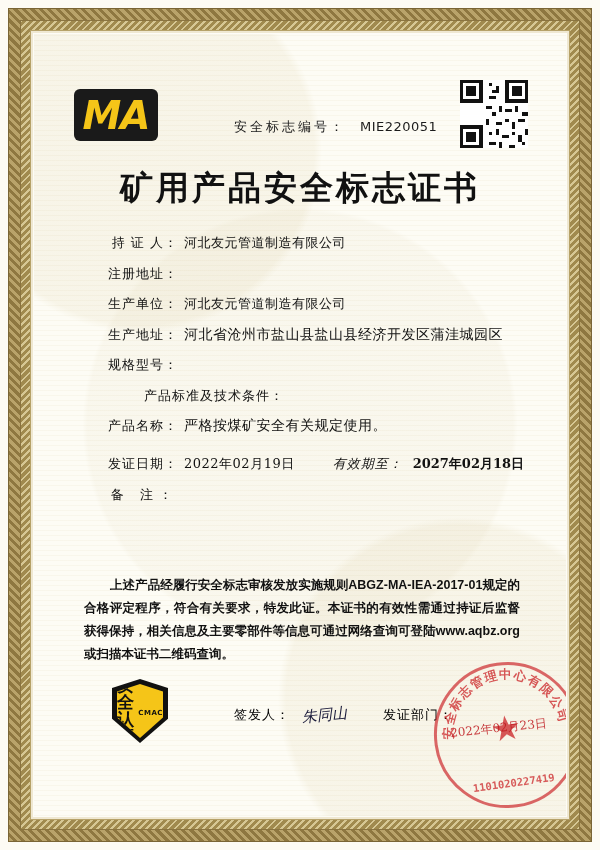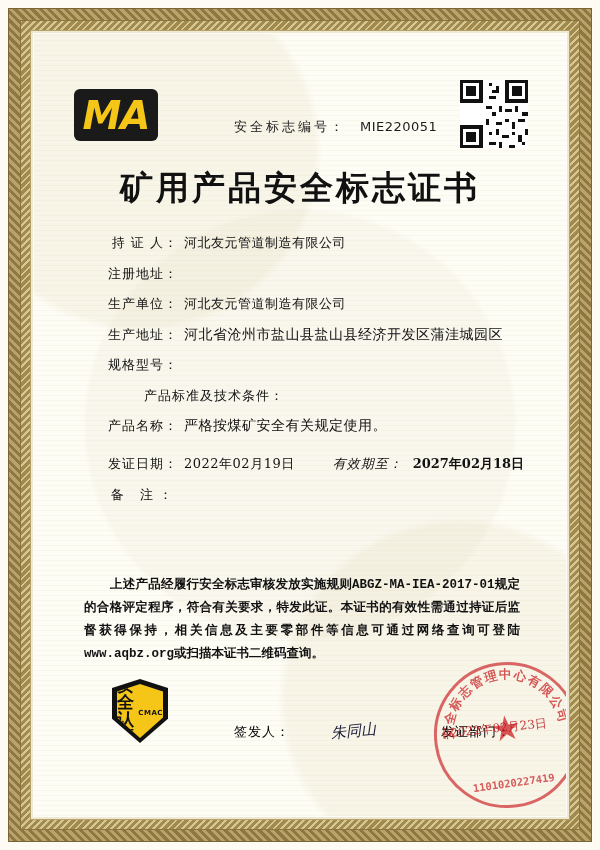--- a/index.html
+++ b/index.html
@@ -123,21 +123,21 @@
     font-style:italic;
   }
   .row.double .val2{
     flex:none;margin-left:10px;font-weight:bold;
     font-family:"DejaVu Serif","Liberation Serif",serif;
   }
   .std-label{width:150px !important;margin-left:48px;}
 
   .paragraph{
     position:absolute;left:50px;right:46px;top:540px;
-    font-family:Liberation Mono, monospace;
+    font-family:Liberation Sans, sans-serif;
     font-size:12.5px;line-height:1.85;color:#111;
     text-align:justify;
     text-indent:26px;
     font-weight:bold;
   }
 
   .cmac{
     position:absolute;left:78px;top:645px;width:56px;height:64px;
   }
   .cmac .shield{
@@ -149,24 +149,23 @@
   .cmac .inner{
     position:absolute;left:5px;top:5px;width:46px;height:54px;
     background:#f5c518;
     clip-path:polygon(50% 0%,100% 14%,100% 62%,50% 100%,0% 62%,0% 14%);
     display:flex;flex-direction:row;align-items:center;justify-content:center;
   }
   .cmac .mark{font-size:17px;font-weight:bold;color:#111;line-height:1;}
   .cmac .name{font-size:7px;font-weight:bold;color:#111;margin-top:3px;letter-spacing:0.5px;}
 
   .sign-row{
-    position:absolute;left:200px;top:688px;right:40px;
-    display:flex;align-items:center;font-size:13px;
-    font-family:"DejaVu Serif","Liberation Serif",serif;
-    gap:29px;
+    position:absolute;left:200px;top:672px;right:40px;
+    display:flex;align-items:flex-start;font-size:13px;
+    font-family:"DejaVu Serif","Liberation Serif",serif;
   }
   .sign-row .lb{letter-spacing:1px;}
   .sign-name{
     margin-left:12px;
     font-family:"DejaVu Serif","Liberation Serif",serif;
     font-style:italic;font-size:15px;color:#1a1a3a;
     transform:rotate(-6deg);
   }
   .sign-row .lb2{margin-left:36px;letter-spacing:1px;}
 

